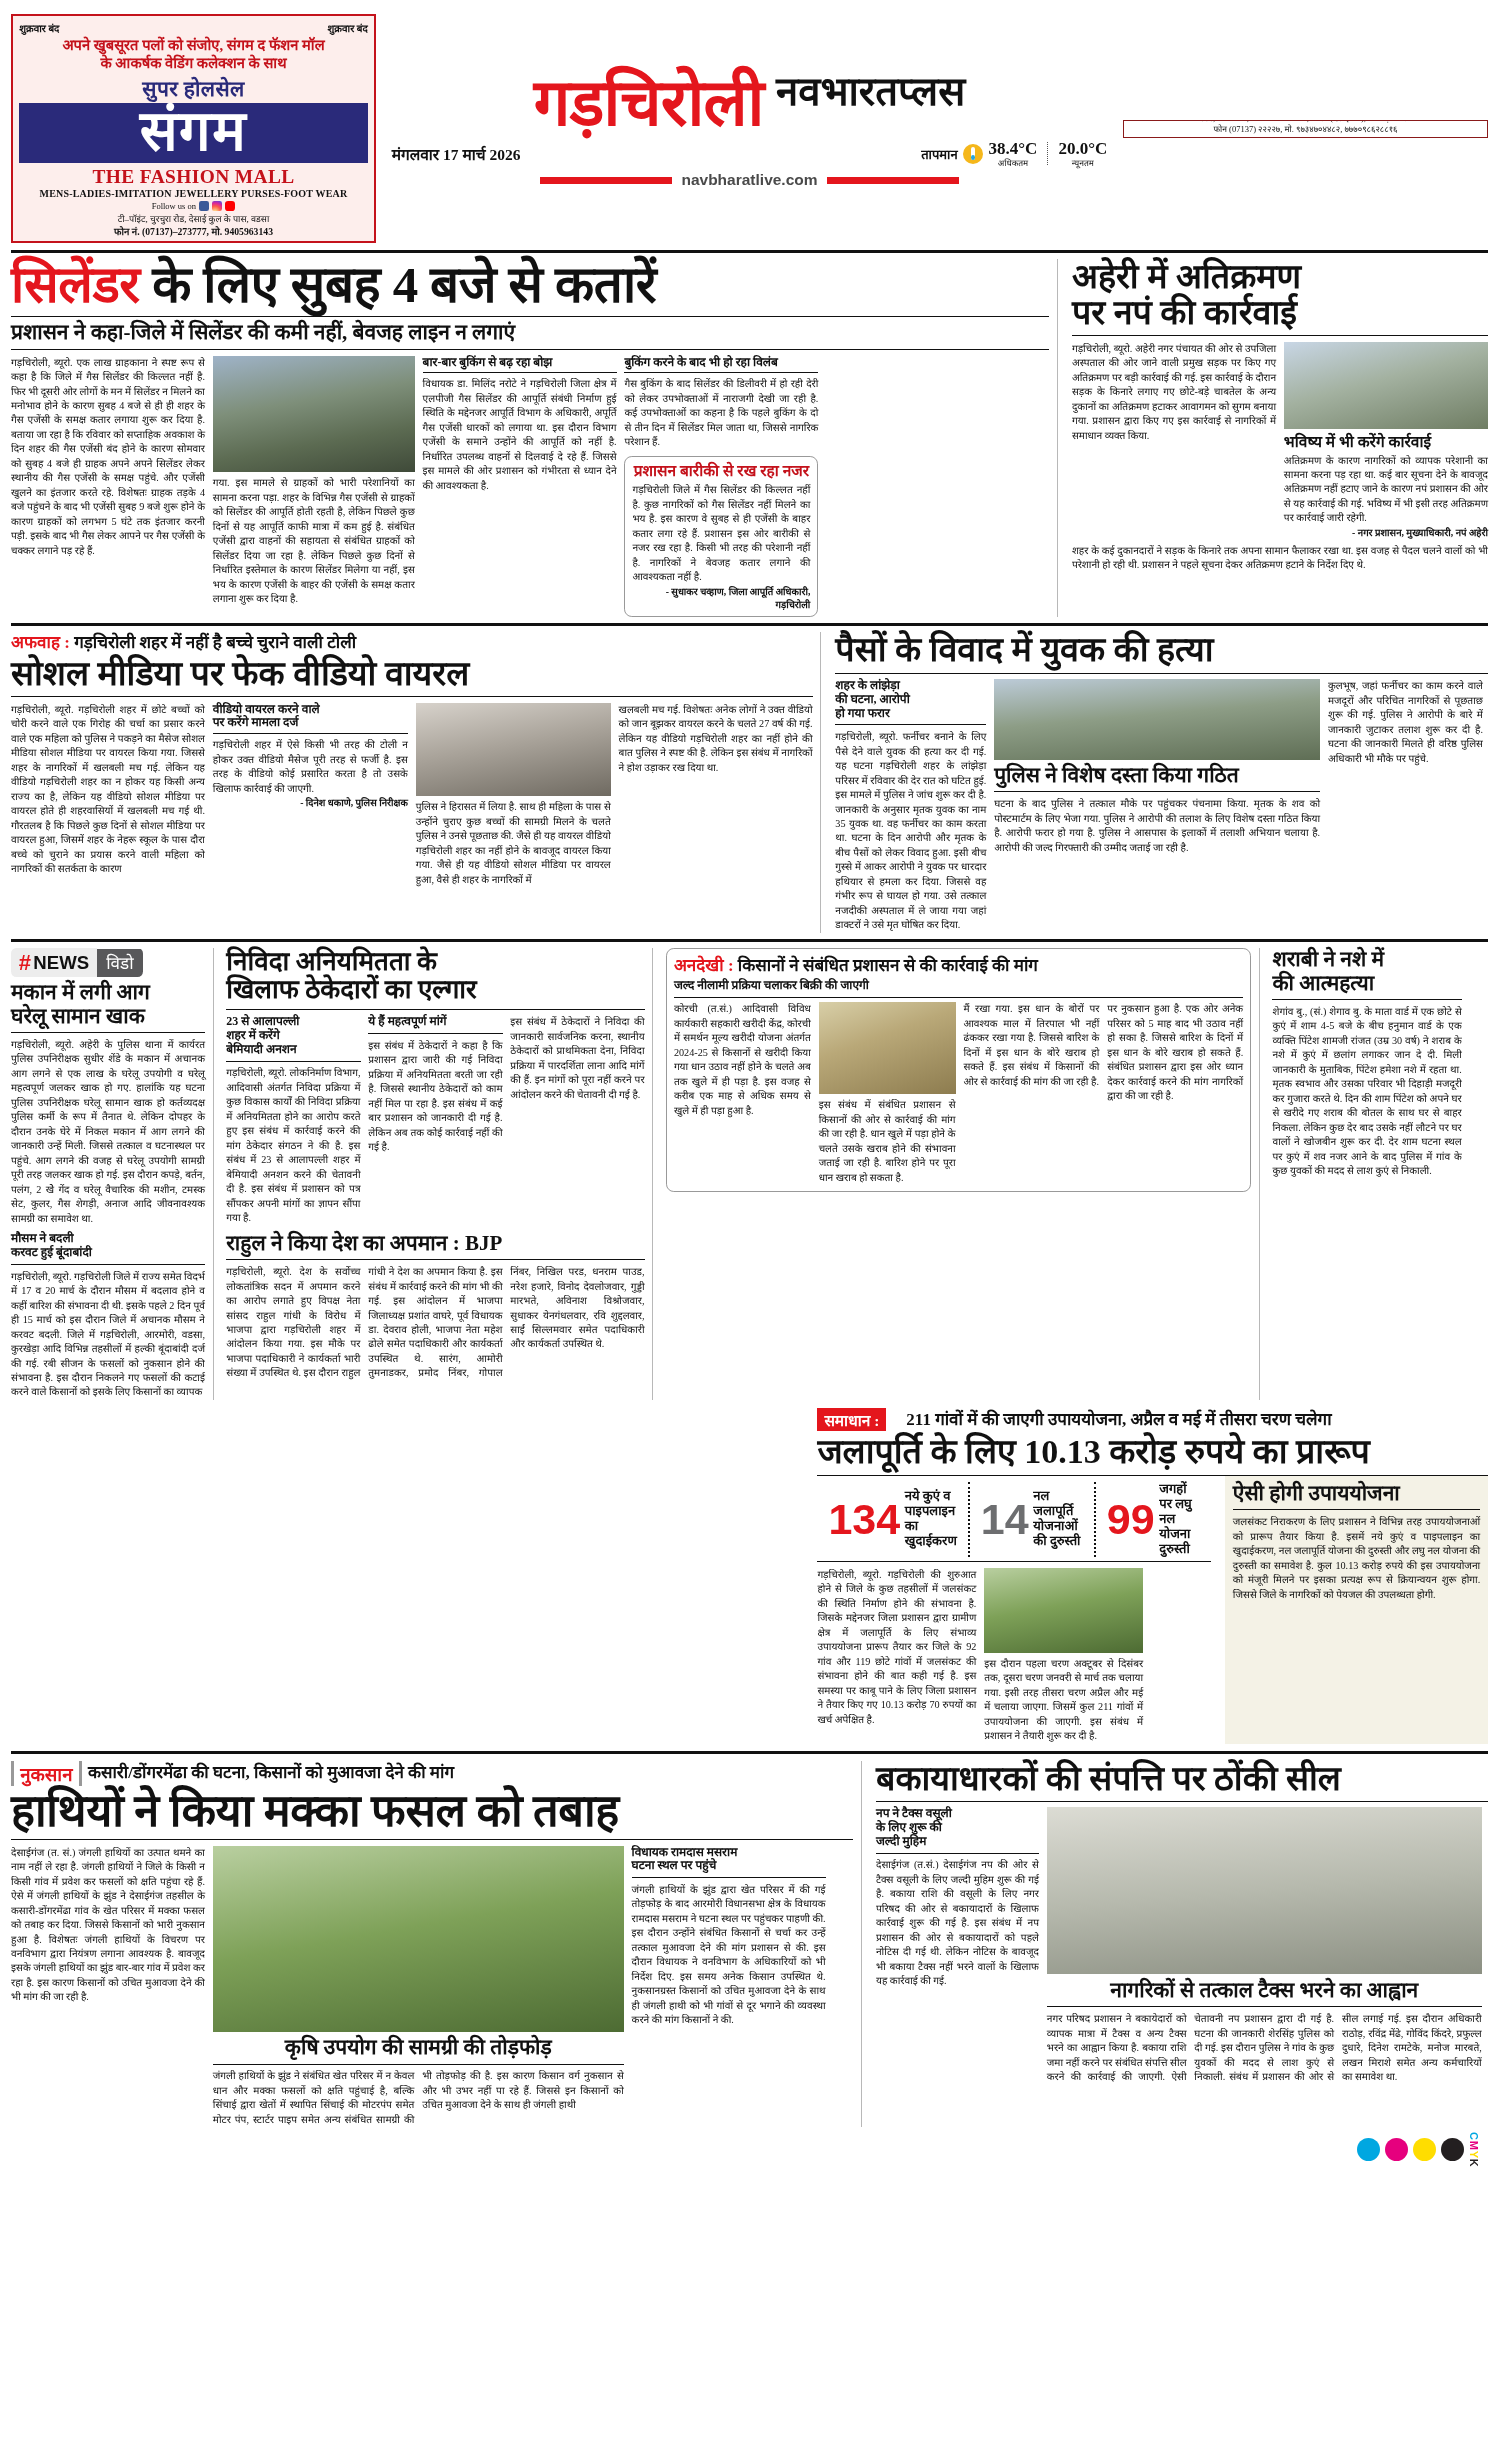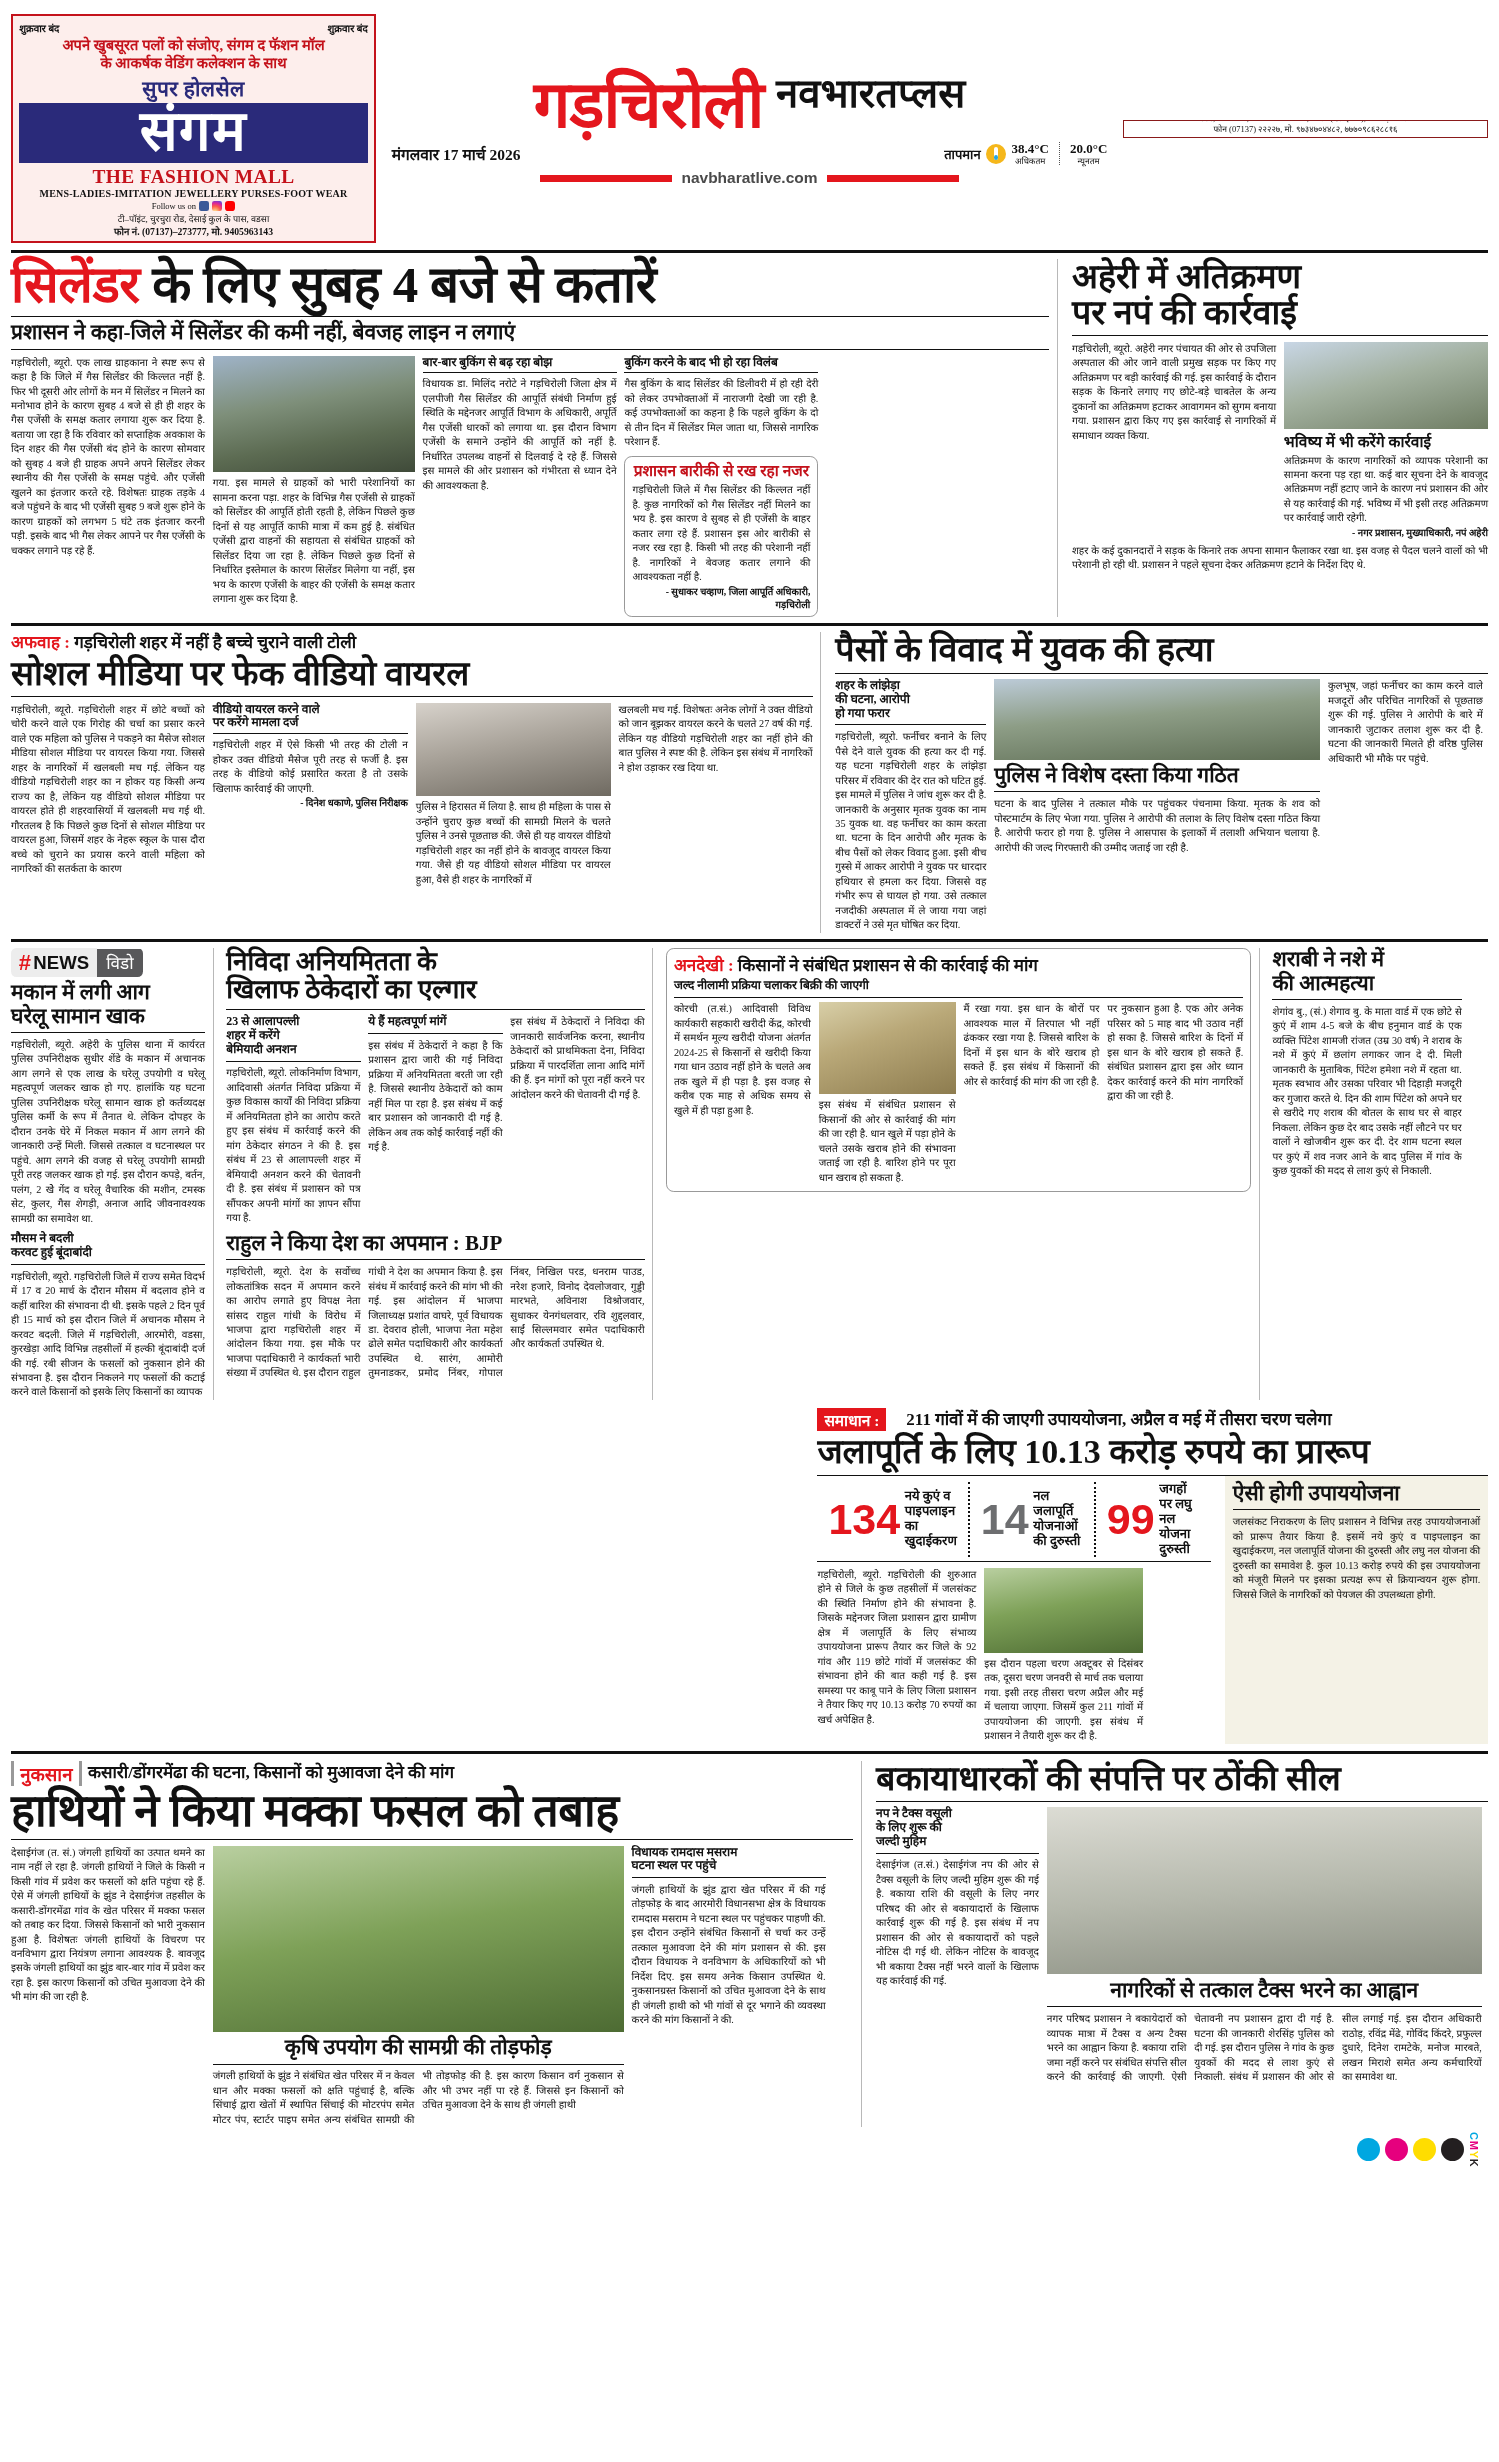--- a/index.html
+++ b/index.html
@@ -50,21 +50,21 @@
   .mh-nav { display: flex; flex-direction: row; align-items: flex-start; }
   .mh-nav .l1 { color: #111; font-weight: bold; font-size: 40px; line-height: .95; }
   .mh-nav .l2 { color: #111; font-weight: bold; font-size: 40px; line-height: .95; }
   .mh-sub { width: 100%; display:flex; align-items:center; justify-content: space-between; margin-top: 4.7px; padding: 0 4.7px; }
   .mh-date { font-size: 15.5px; font-weight: bold; }
   .mh-temp { display: flex; align-items: center; gap: 5.4px; font-size: 10px; }
   .mh-temp .lbl { font-size: 13px; font-weight: bold; }
   .thermo { width: 20px; height: 20px; border-radius: 50%; background: #f5b71b; display:flex; align-items:center; justify-content:center; }
   .thermo i { display:block; width:4.7px; height:13px; background:#fff; border-radius:2.3px; position: relative;}
   .thermo i:after { content:""; position:absolute; left:0; bottom:0; width:4.7px; height:5.4px; border-radius:50%; background:#2aa7e0;}
-  .temp-val { font-size: 13px; font-weight: bold; line-height: 1; }
+  .temp-val { font-size: 17px; font-weight: bold; line-height: 1; }
   .temp-cap { font-size: 8.5px; text-align: center; }
   .tdiv { border-left: 0.8px dotted #555; height: 23px; margin: 0 4.7px;}
   .url-row { display:flex; align-items:center; gap: 9.3px; margin-top: 3.1px; width: 100%; justify-content:center;}
   .url-row .bar { height: 7px; width: 132px; background: #e4161d;}
   .url-row .u { font-size: 15.5px; font-weight: bold; color: #4a4a4a; font-family: "Liberation Sans", sans-serif;}
 
   .ad-right { width: 365px; border: 1.6px solid #8a1a1a; position: relative; overflow: hidden;
               background: linear-gradient(135deg,#7b1b2b 0%, #b02a37 35%, #c2455a 60%, #8a1f33 100%); }
   .ad-right .topband { background: #f2c53d; color: #6d1414; font-size: 9.3px; font-weight: bold; text-align: center; padding: 1.6px 0; }
   .ad-right .couple { position:absolute; left:3.1px; top:17px; width: 109px; height: 124px; border-radius: 3.1px;

